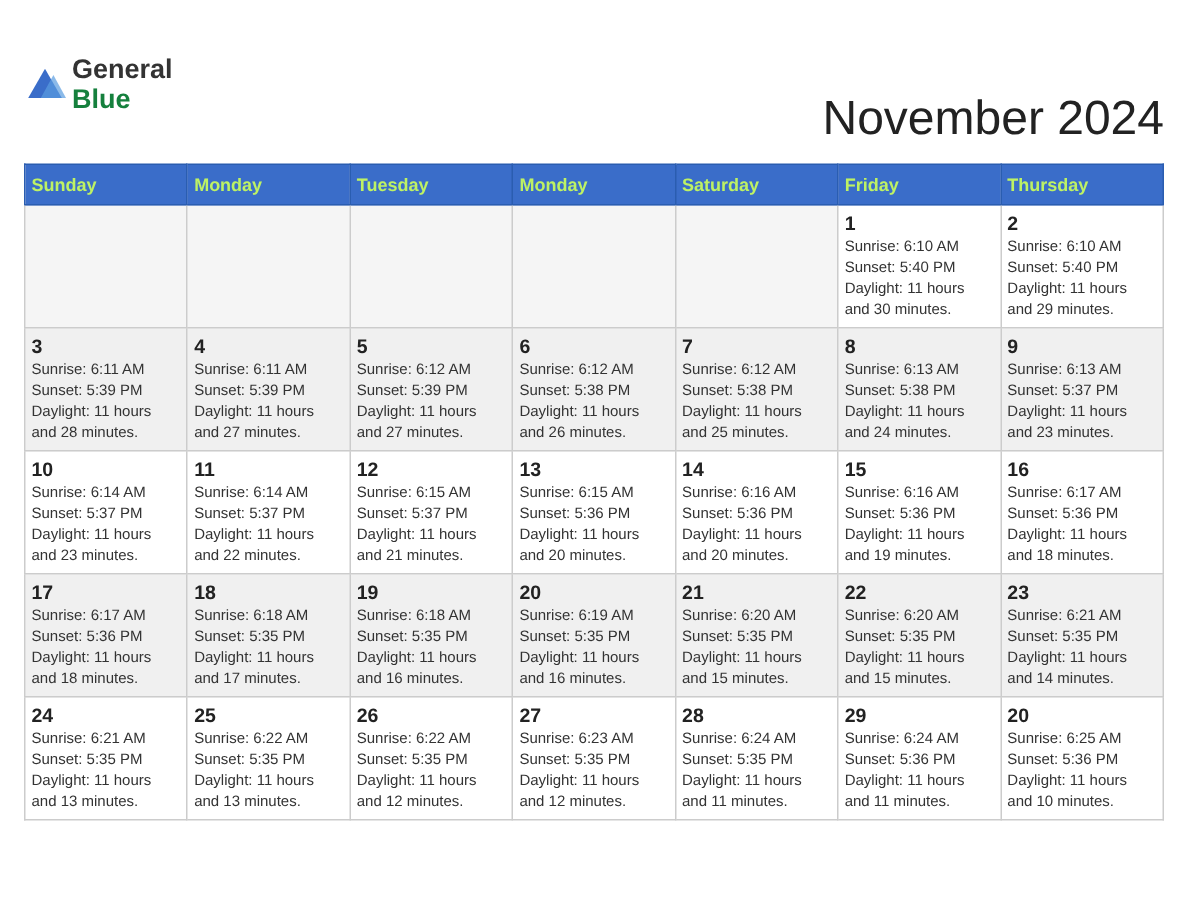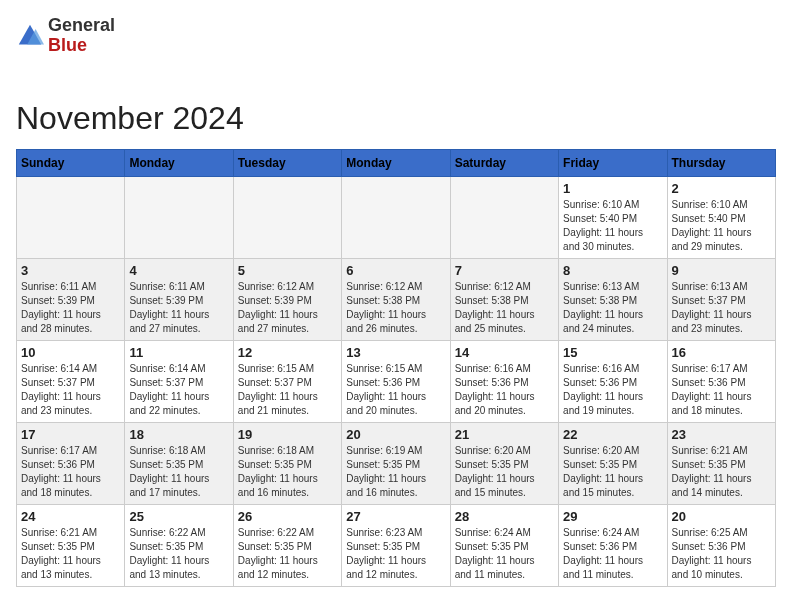--- a/index.html
+++ b/index.html
@@ -6,36 +6,35 @@
     body {
       font-family: Arial, sans-serif;
       background: #fff;
       width: 792px;
       min-height: 612px;
       padding: 16px;
     }
     .header {
       display: flex;
       justify-content: space-between;
-      align-items: flex-start;
+      align-items: center;
       margin-bottom: 12px;
-      flex-direction: column;
     }
     .logo {
       display: flex;
       align-items: center;
       gap: 4px;
     }
     .logo-text {
       font-size: 18px;
       font-weight: bold;
       line-height: 1.1;
     }
     .logo-general { color: #333; }
-    .logo-blue { color: #b91c1c; }
+    .logo-blue { color: #15803d; }
     .logo-icon {
       width: 28px;
       height: 28px;
     }
     .title-block {
       text-align: right;
     }
     .month-title {
       font-size: 32px;
       font-weight: normal;
@@ -46,21 +45,21 @@
       font-size: 14px;
       color: #555;
     }
     .calendar {
       width: 100%;
       border-collapse: collapse;
       font-size: 11px;
     }
     .calendar th {
       background: #3a6dc9;
-      color: #000000;
+      color: #bef264;
       padding: 6px 4px;
       text-align: left;
       font-size: 12px;
       font-weight: bold;
       border: 1px solid #2a5db0;
     }
     .calendar td {
       border: 1px solid #ccc;
       vertical-align: top;
       padding: 4px;

